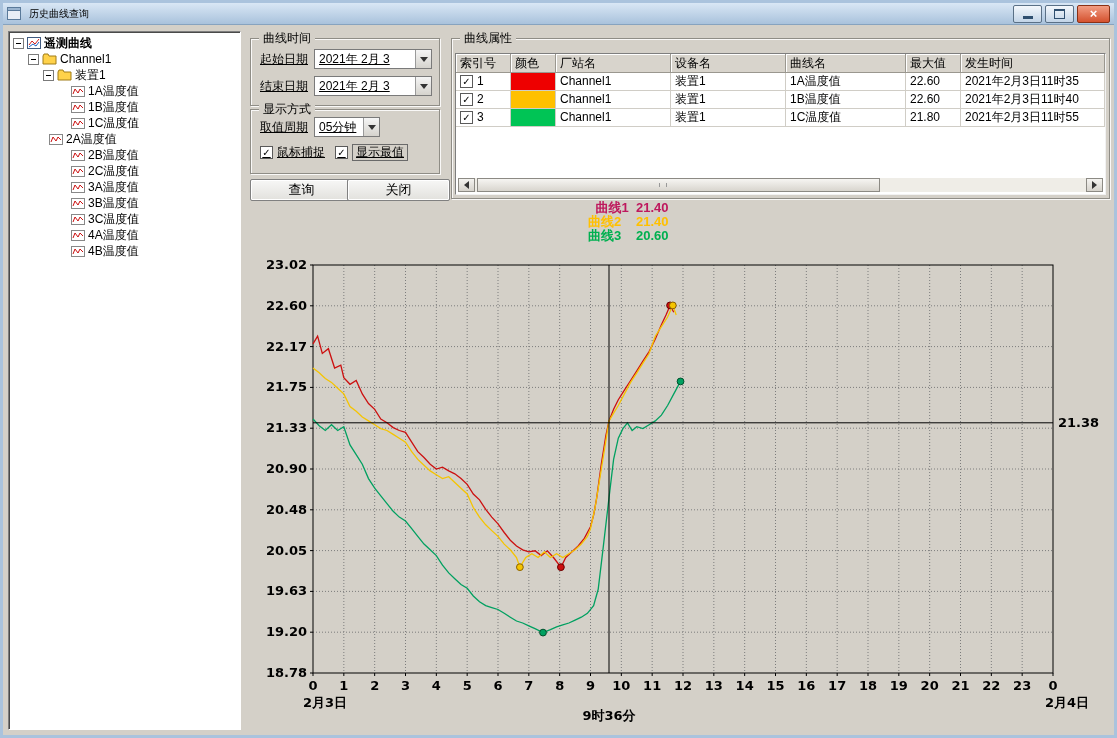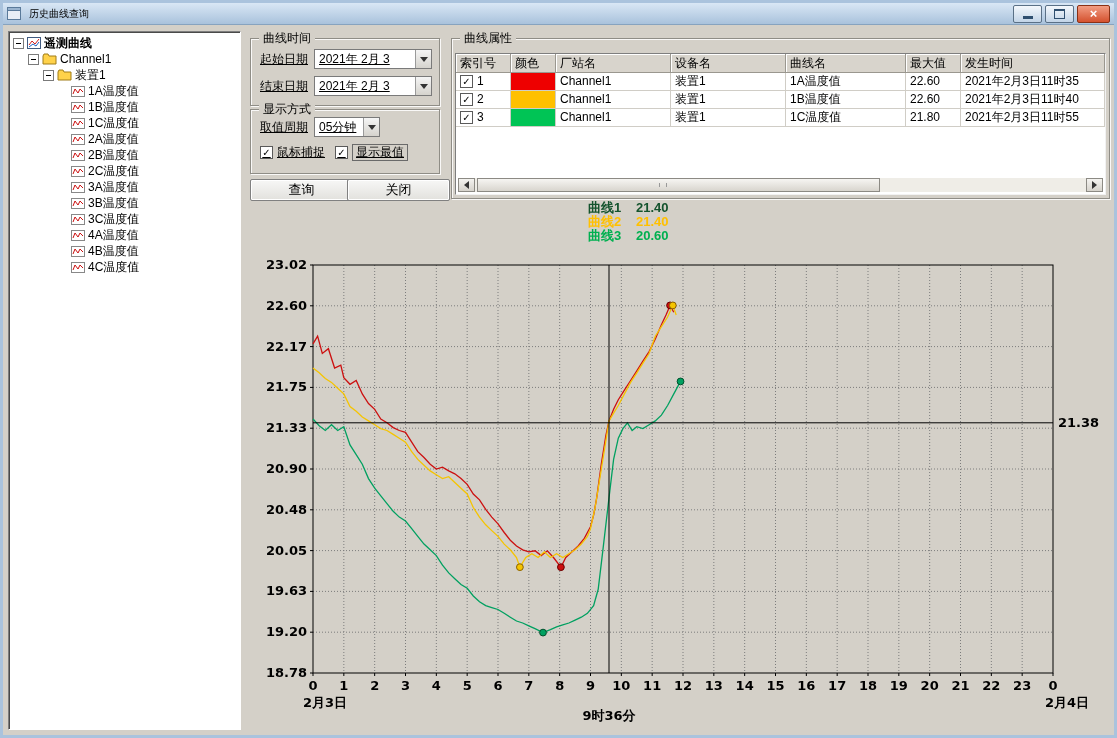--- a/index.html
+++ b/index.html
@@ -141,21 +141,21 @@
       <div class="tree-row" style="padding-left: 49px;">
         <span class="tspacer"></span>
         <span class="ticon">
           <svg width="14" height="11" viewBox="0 0 14 11">
             <rect x="0.5" y="0.5" width="13" height="10" fill="#fff" stroke="#888"></rect>
             <polyline points="2,8 4,3 7,7 9,3 12,6" fill="none" stroke="#cc1111"></polyline>
           </svg>
         </span>
         <span class="tlabel">1C温度值</span>
       </div>
-      <div class="tree-row" style="padding-left: 49px;">
+      <div class="tree-row" style="padding-left: 27px;">
         <span class="tspacer"></span>
         <span class="ticon">
           <svg width="14" height="11" viewBox="0 0 14 11">
             <rect x="0.5" y="0.5" width="13" height="10" fill="#fff" stroke="#888"></rect>
             <polyline points="2,8 4,3 7,7 9,3 12,6" fill="none" stroke="#cc1111"></polyline>
           </svg>
         </span>
         <span class="tlabel">2A温度值</span>
       </div>
       <div class="tree-row" style="padding-left: 49px;">
@@ -220,30 +220,20 @@
       </div>
       <div class="tree-row" style="padding-left: 49px;">
         <span class="tspacer"></span>
         <span class="ticon">
           <svg width="14" height="11" viewBox="0 0 14 11">
             <rect x="0.5" y="0.5" width="13" height="10" fill="#fff" stroke="#888"></rect>
             <polyline points="2,8 4,3 7,7 9,3 12,6" fill="none" stroke="#cc1111"></polyline>
           </svg>
         </span>
         <span class="tlabel">4B温度值</span>
-      </div>
-      <div class="tree-row" style="padding-left: 49px;">
-        <span class="tspacer"></span>
-        <span class="ticon">
-          <svg width="14" height="11" viewBox="0 0 14 11">
-            <rect x="0.5" y="0.5" width="13" height="10" fill="#fff" stroke="#888"></rect>
-            <polyline points="2,8 4,3 7,7 9,3 12,6" fill="none" stroke="#cc1111"></polyline>
-          </svg>
-        </span>
-        <span class="tlabel">4C温度值</span>
       </div>
     </div>
 
   <div class="groupbox gb-time">
     <span class="gb-title">曲线时间</span>
     <div class="form-row" style="top:10px">
       <span class="lbl">起始日期</span>
       <div class="combo" style="width:118px">
         <span class="combo-text">2021年 2月 3</span>
         <span class="combo-btn">
@@ -338,21 +328,21 @@
             <div class="sthumb"></div>
           </div>
         <span class="sbtn">
             <i class="tri-r"></i>
           </span>
       </div>
     </div>
   </div>
 
   <div class="legend" id="legend">
-      <div class="legend-row" style="color: #14532d;">
+      <div class="legend-row" style="color: #be185d; text-align: center;">
         <span class="lg-name">曲线1</span>
         <span>21.40</span>
       </div>
       <div class="legend-row" style="color: rgb(255, 192, 0);">
         <span class="lg-name">曲线2</span>
         <span>21.40</span>
       </div>
       <div class="legend-row" style="color: rgb(0, 176, 80);">
         <span class="lg-name">曲线3</span>
         <span>20.60</span>

